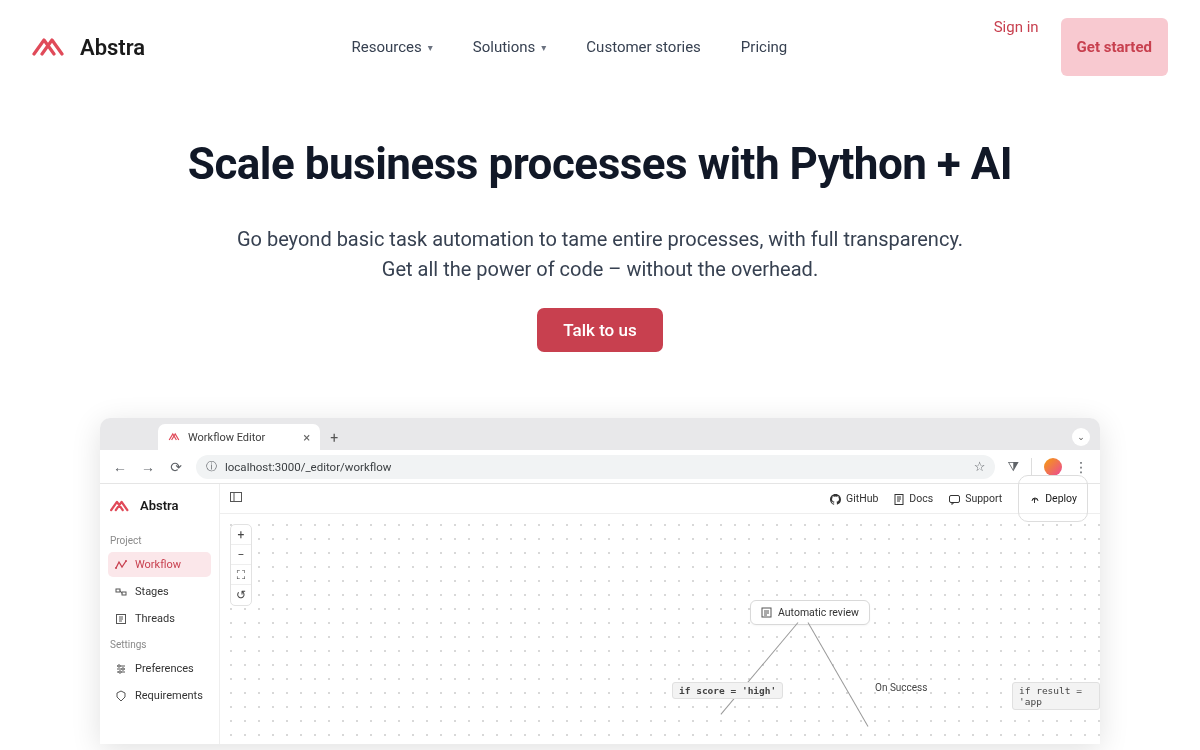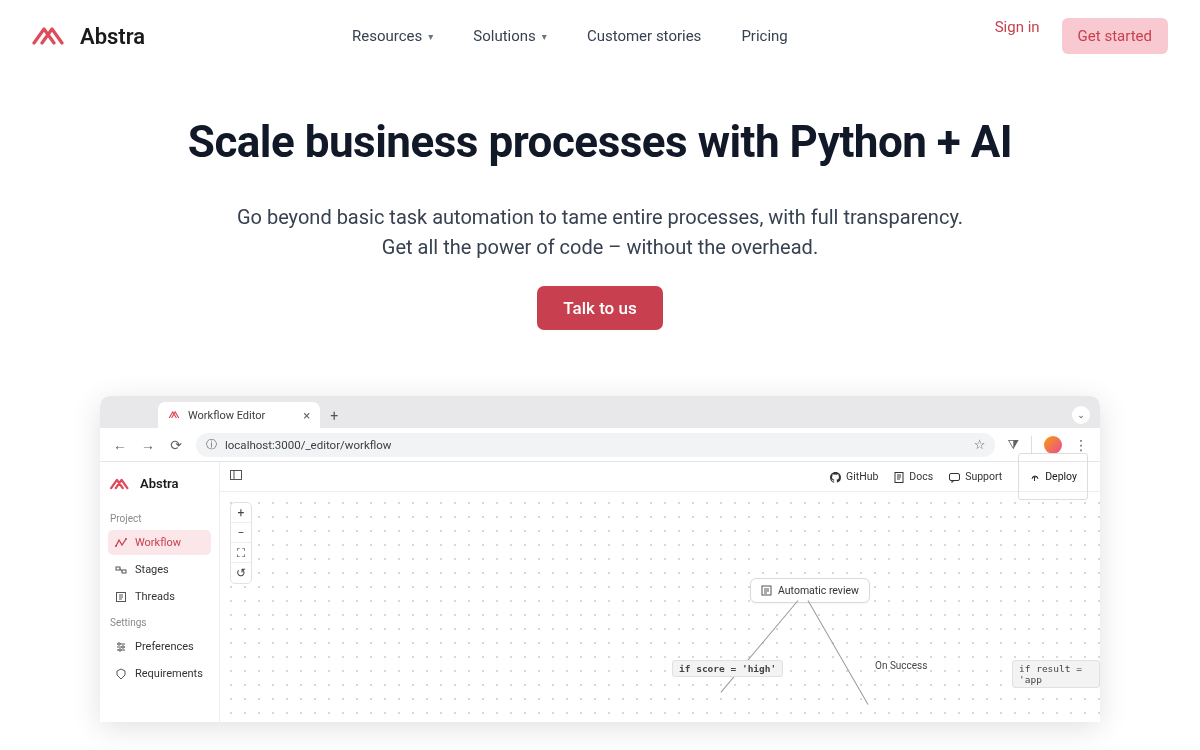--- a/index.html
+++ b/index.html
@@ -7,21 +7,21 @@
 
 
 .topnav { display: flex; align-items: center; justify-content: space-between; padding: 18px 32px; }
 .brand { display: flex; align-items: center; gap: 10px; }
 .brand-name { font-size: 22px; font-weight: 600; color: #1a1a1a; }
 .navlinks { display: flex; gap: 40px; align-items: flex-start; }
 .navlink { display: flex; align-items: center; gap: 6px; font-size: 15px; color: #374151; cursor: pointer; }
 .navlink .chev { font-size: 10px; color: #6b7280; }
 .navactions { display: flex; gap: 22px; }
 .signin { color: #c8404f; font-size: 15px; cursor: pointer; }
-.getstarted { background: #f8c9d0; color: #c8404f; font-size: 15px; font-weight: 400; padding: 9px 16px; border-radius: 6px; cursor: pointer; }
+.getstarted { background: #f8c9d0; color: #c8404f; font-size: 15px; font-weight: 700; padding: 20px 16px; border-radius: 6px; cursor: pointer; }
 
 
 .hero { text-align: center; padding: 44px 40px 10px; }
 .hero h1 { font-size: 44px; font-weight: 700; color: #111827; letter-spacing: -0.5px; }
 .hero p { font-size: 20px; color: #374151; max-width: 740px; margin: 34px auto 0; line-height: 1.5; }
 .cta { display: inline-block; margin-top: 24px; background: #c8404f; color: #fff; font-size: 17px; font-weight: 500; padding: 12px 26px; border-radius: 7px; cursor: pointer; }
 
 
 .browser { margin: 56px auto 0; width: 1000px; border-radius: 10px 10px 0 0; overflow: hidden; box-shadow: 0 6px 30px rgba(0,0,0,0.12); background: #fff; }
 .tabstrip { height: 32px; background: #e8e8ea; display: flex; align-items: flex-end; padding: 0 8px; position: relative; }
@@ -49,21 +49,21 @@
 .appbrand-name { font-size: 13px; font-weight: 600; }
 .sidelabel { font-size: 10px; color: #8a8a8a; padding: 4px 2px; margin-top: 4px; }
 .sideitem { display: flex; align-items: center; gap: 8px; font-size: 11px; color: #333; padding: 6px 7px; border-radius: 5px; margin-top: 2px; cursor: pointer; }
 .sideitem.active { background: #fbe7ea; color: #c8404f; }
 .sideicon { width: 12px; height: 12px; display:inline-flex; align-items:center; justify-content:center; }
 
 .appmain { flex: 1; position: relative; background: #fff; }
 .apptop { height: 30px; display: flex; align-items: center; justify-content: flex-end; gap: 16px; padding: 0 12px; border-bottom: 1px solid #eee; background:#fff; position:relative; z-index:2;}
 .apptop .panelicon { position:absolute; left:10px; color:#555; font-size:11px;}
 .topitem { display: flex; align-items: flex-end; gap: 5px; font-size: 10.5px; color: #333; cursor: pointer; }
-.deploy { border: 1px solid #ddd; border-radius: 3px; padding: 16px 10px; font-size: 10.5px; display:flex;align-items:flex-end;gap:5px;}
+.deploy { border: 1px solid #ddd; border-radius: 10px; padding: 16px 10px; font-size: 10.5px; display:flex;align-items:flex-end;gap:5px;}
 
 .canvas { position: absolute; top: 30px; left: 0; right: 0; bottom: 0; background-image: radial-gradient(#d8d8d8 0.8px, transparent 0.8px); background-size: 14px 14px; background-position: 4px 4px; }
 .zoom { position: absolute; top: 10px; left: 10px; width: 22px; background: #fff; border: 1px solid #e2e2e2; border-radius: 5px; display: flex; flex-direction: column; z-index:2;}
 .zoom div { height: 20px; display:flex;align-items:center;justify-content:center; font-size: 12px; color:#444; border-bottom:1px solid #eee; cursor:pointer;}
 .zoom div:last-child{border-bottom:none;}
 
 .node { position: absolute; background: #fff; border: 1px solid #d9d9d9; border-radius: 6px; padding: 5px 10px; font-size: 10.5px; color: #333; display:flex;align-items:center;gap:6px; box-shadow: 0 1px 2px rgba(0,0,0,0.04);}
 .edgelabel { position: absolute; font-size: 10px; color: #444; }
 .codelabel { position: absolute; background: #f3f3f3; border: 1px solid #e0e0e0; border-radius: 3px; padding: 2px 6px; font-size: 9.5px; font-family: ui-monospace, Menlo, monospace; color: #444; }
 .edge { position:absolute; background:#999; height:1px; transform-origin: left center;}

